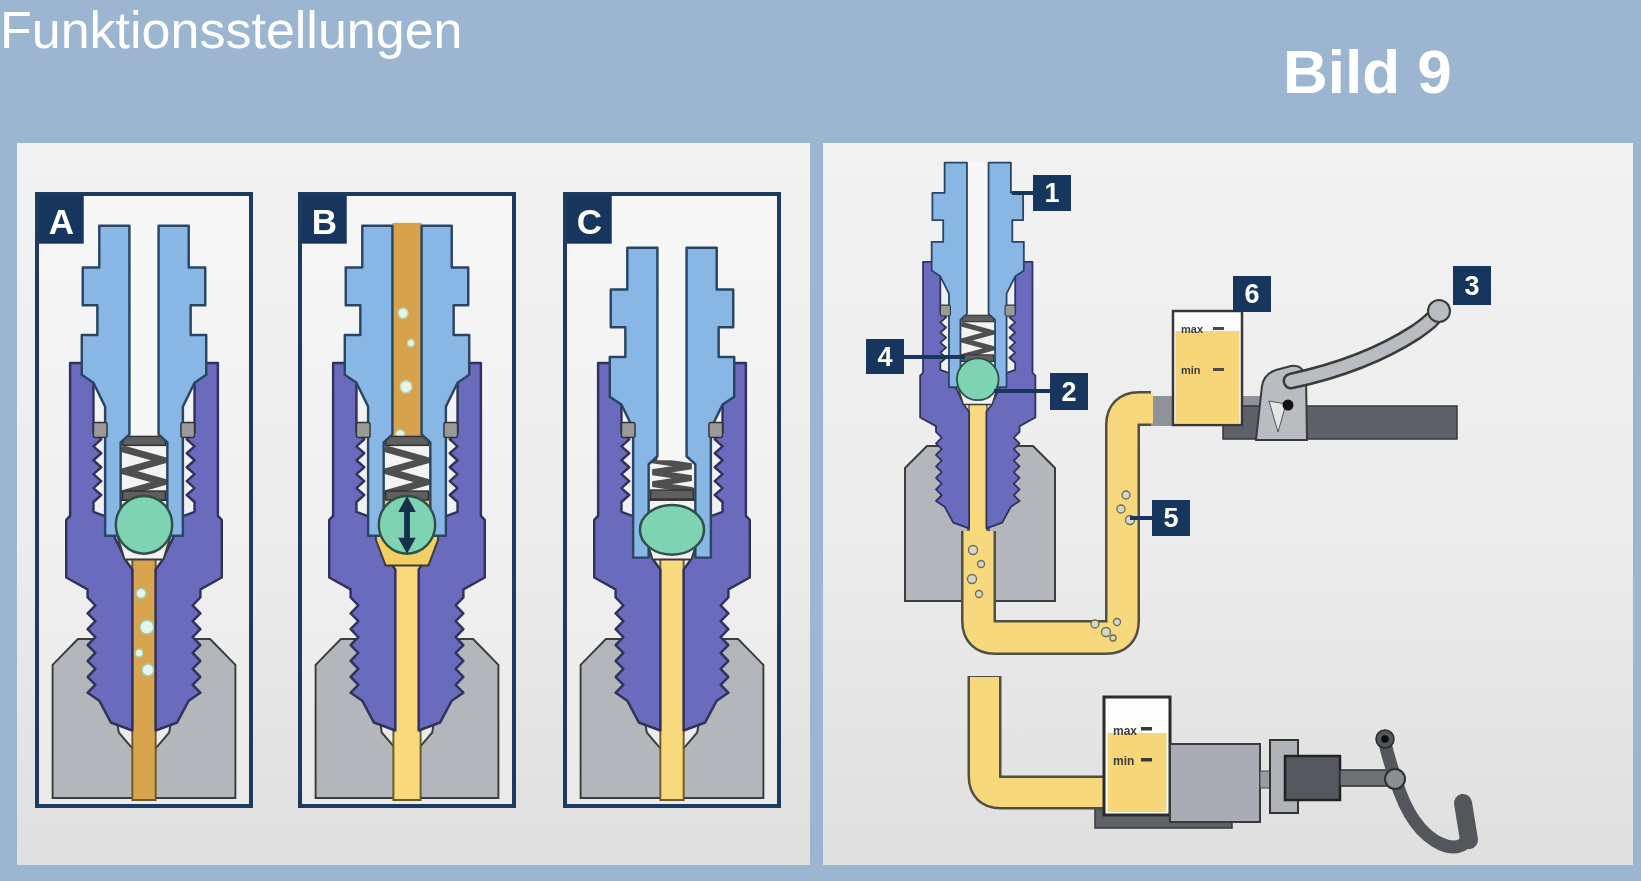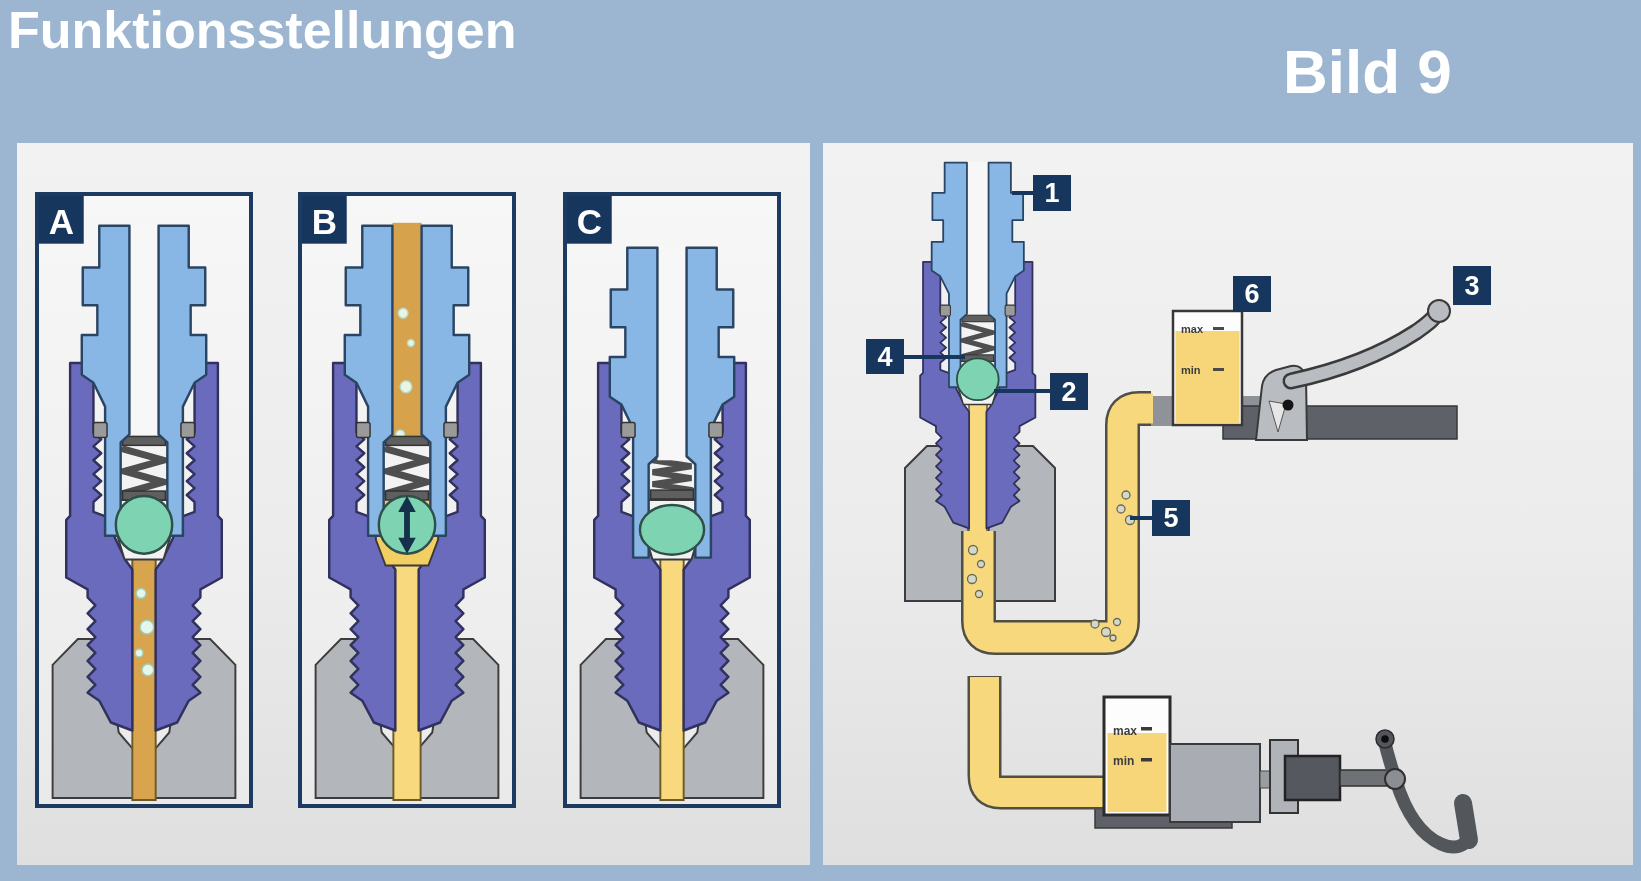--- a/index.html
+++ b/index.html
@@ -1,18 +1,18 @@
 <!DOCTYPE html>
 <html><head>
 <meta charset="utf-8">
 <style>
   html,body{margin:0;padding:0;background:#9cb5d0;}
   .stage{position:relative;width:1641px;height:881px;background:#9cb5d0;overflow:hidden;
          font-family:"Liberation Sans","DejaVu Sans",sans-serif;}
-  .page-title{position:absolute;left:8px;top:0px;font-size:52px;font-weight:bold;color:#ffffff;
+  .page-title{position:absolute;left:0;top:0px;font-size:52px;font-weight:normal;color:#ffffff;
               letter-spacing:0px;}
   .figure-label{position:absolute;left:1283px;top:36px;font-size:62px;font-weight:bold;color:#ffffff;}
   .panel{position:absolute;top:143px;height:722px;background:linear-gradient(#f2f2f2,#ececec 55%,#dfdfdf);}
   .panel.left{left:17px;width:793px;}
   .panel.right{left:823px;width:810px;}
   .vbox{position:absolute;top:49px;width:218px;height:616px;border:4px solid #1d3b61;box-sizing:border-box;
         background:linear-gradient(#f7f7f7,#eaeaea);}
   .vbox svg{display:block;width:100%;height:100%;}
   svg text{font-family:"Liberation Sans","DejaVu Sans",sans-serif;}
   .boxletter{font-size:36px;font-weight:bold;fill:#ffffff;}

